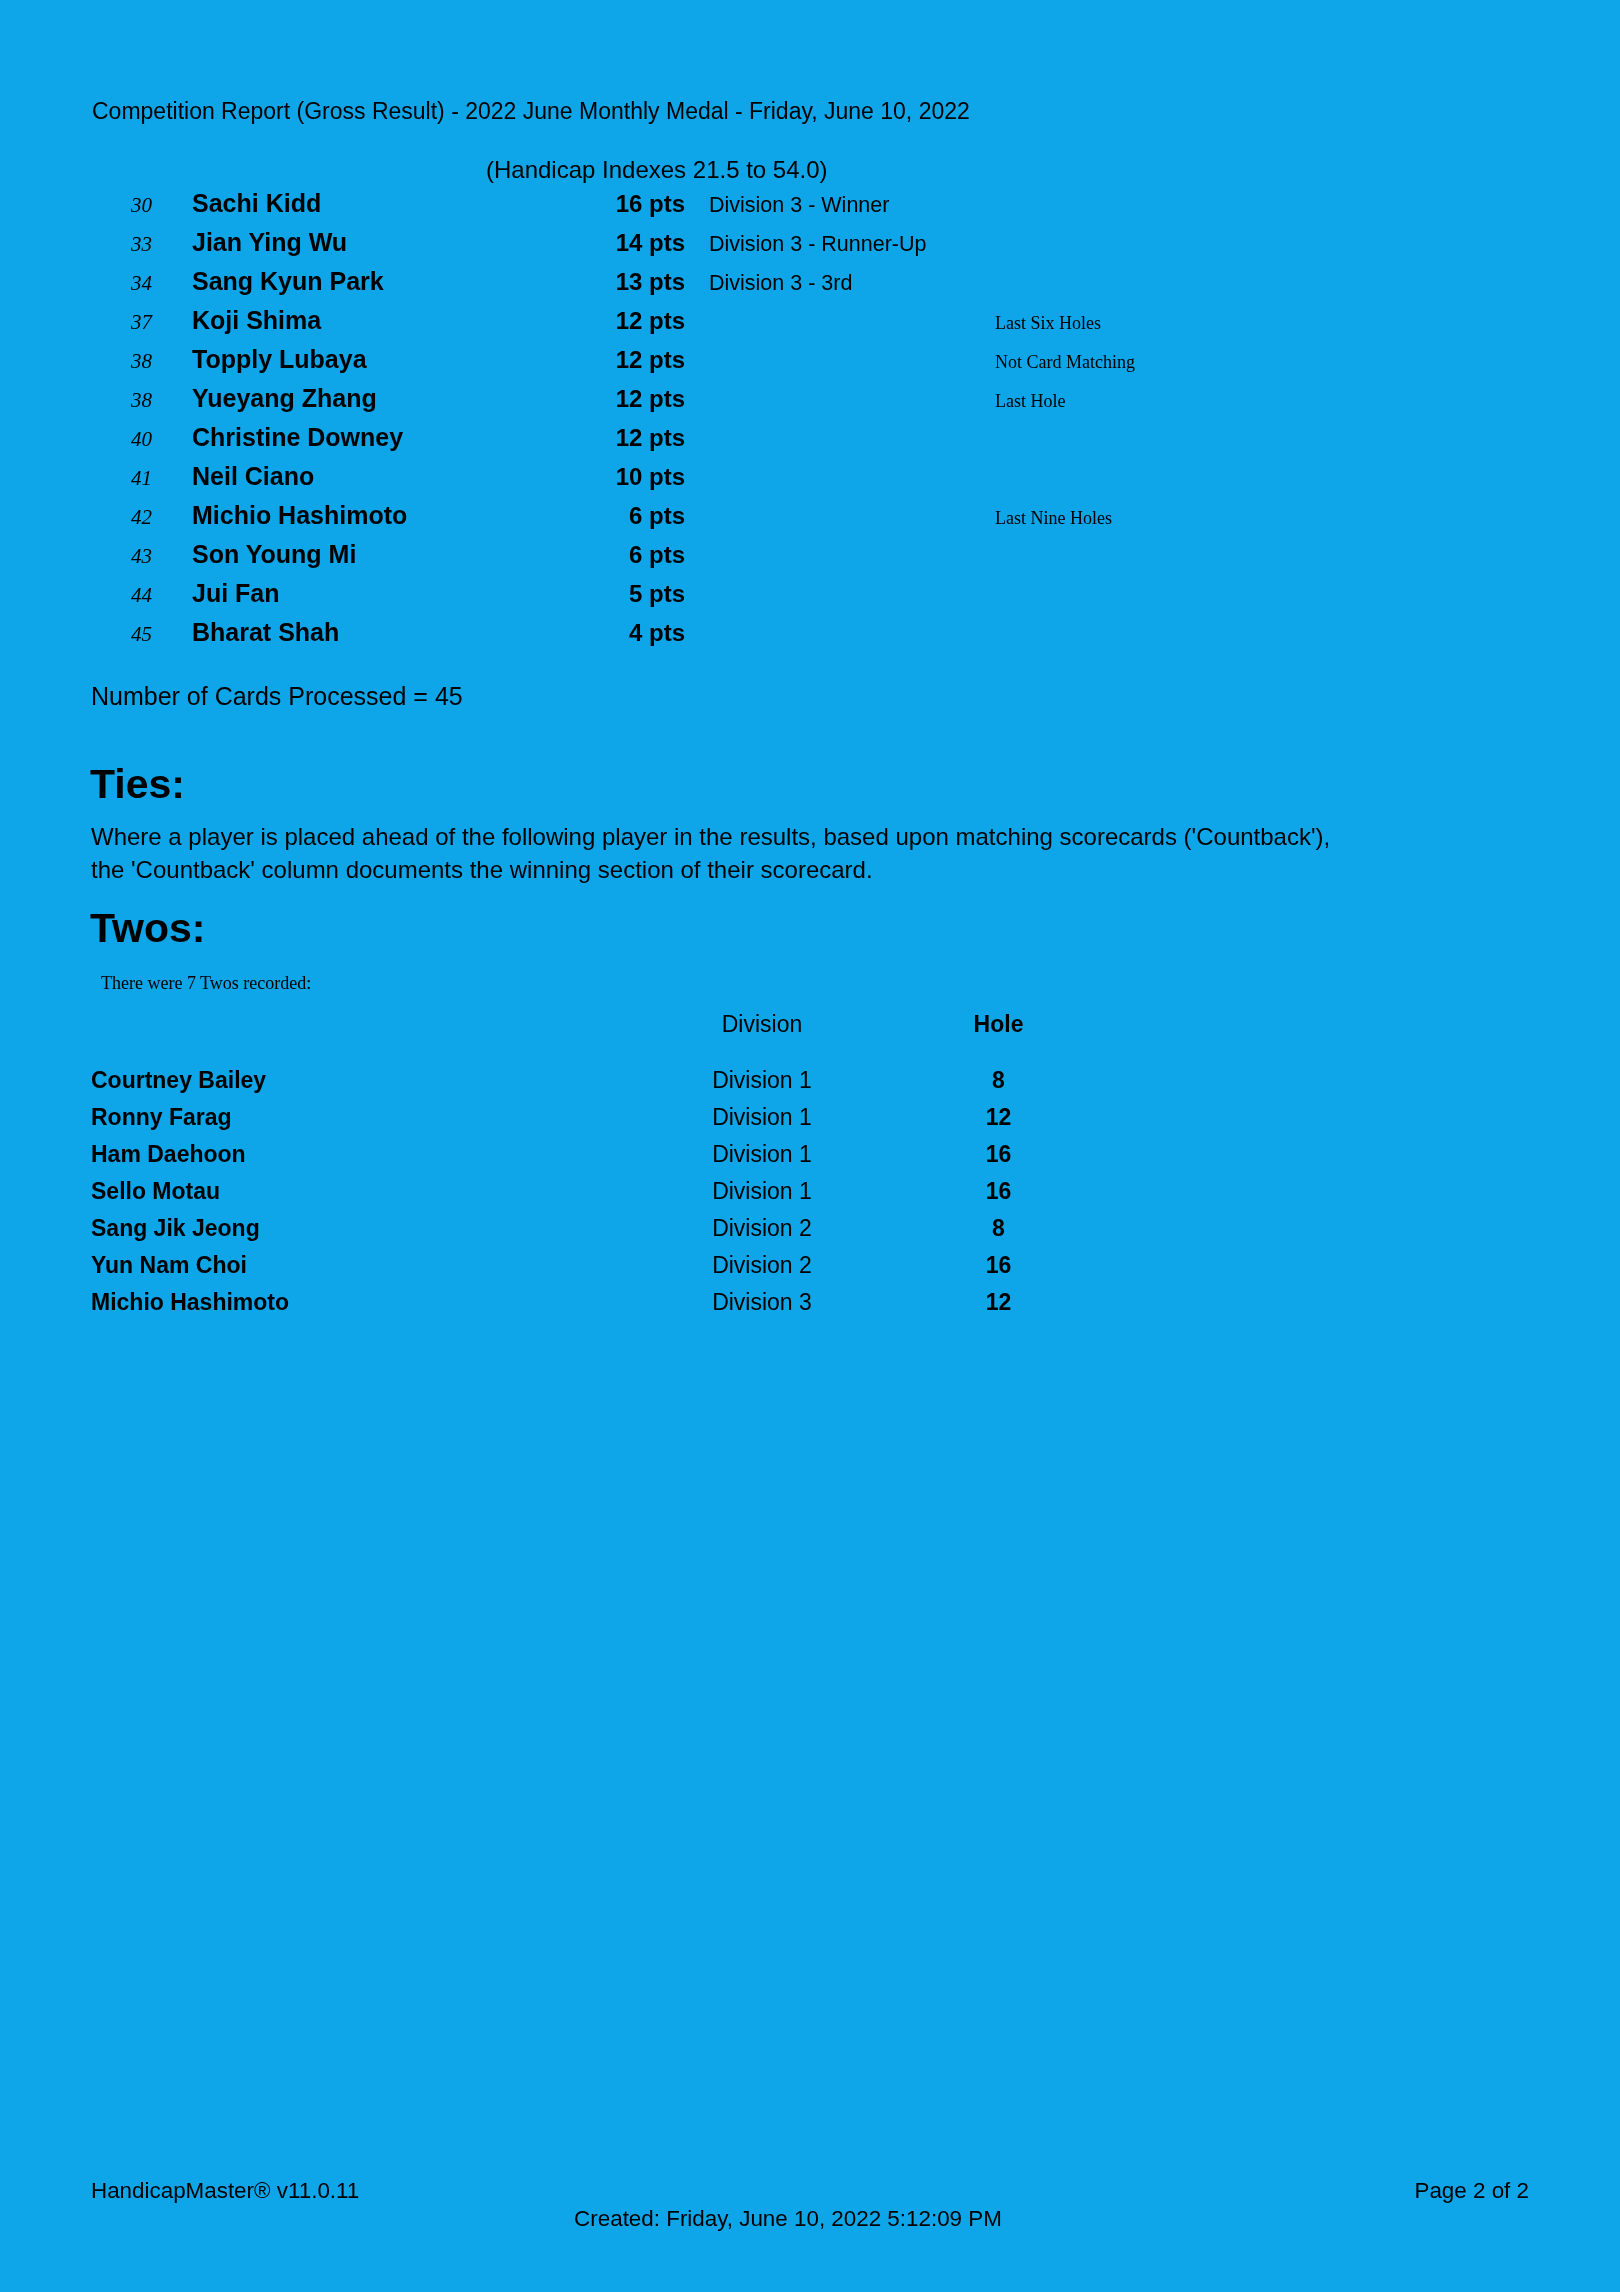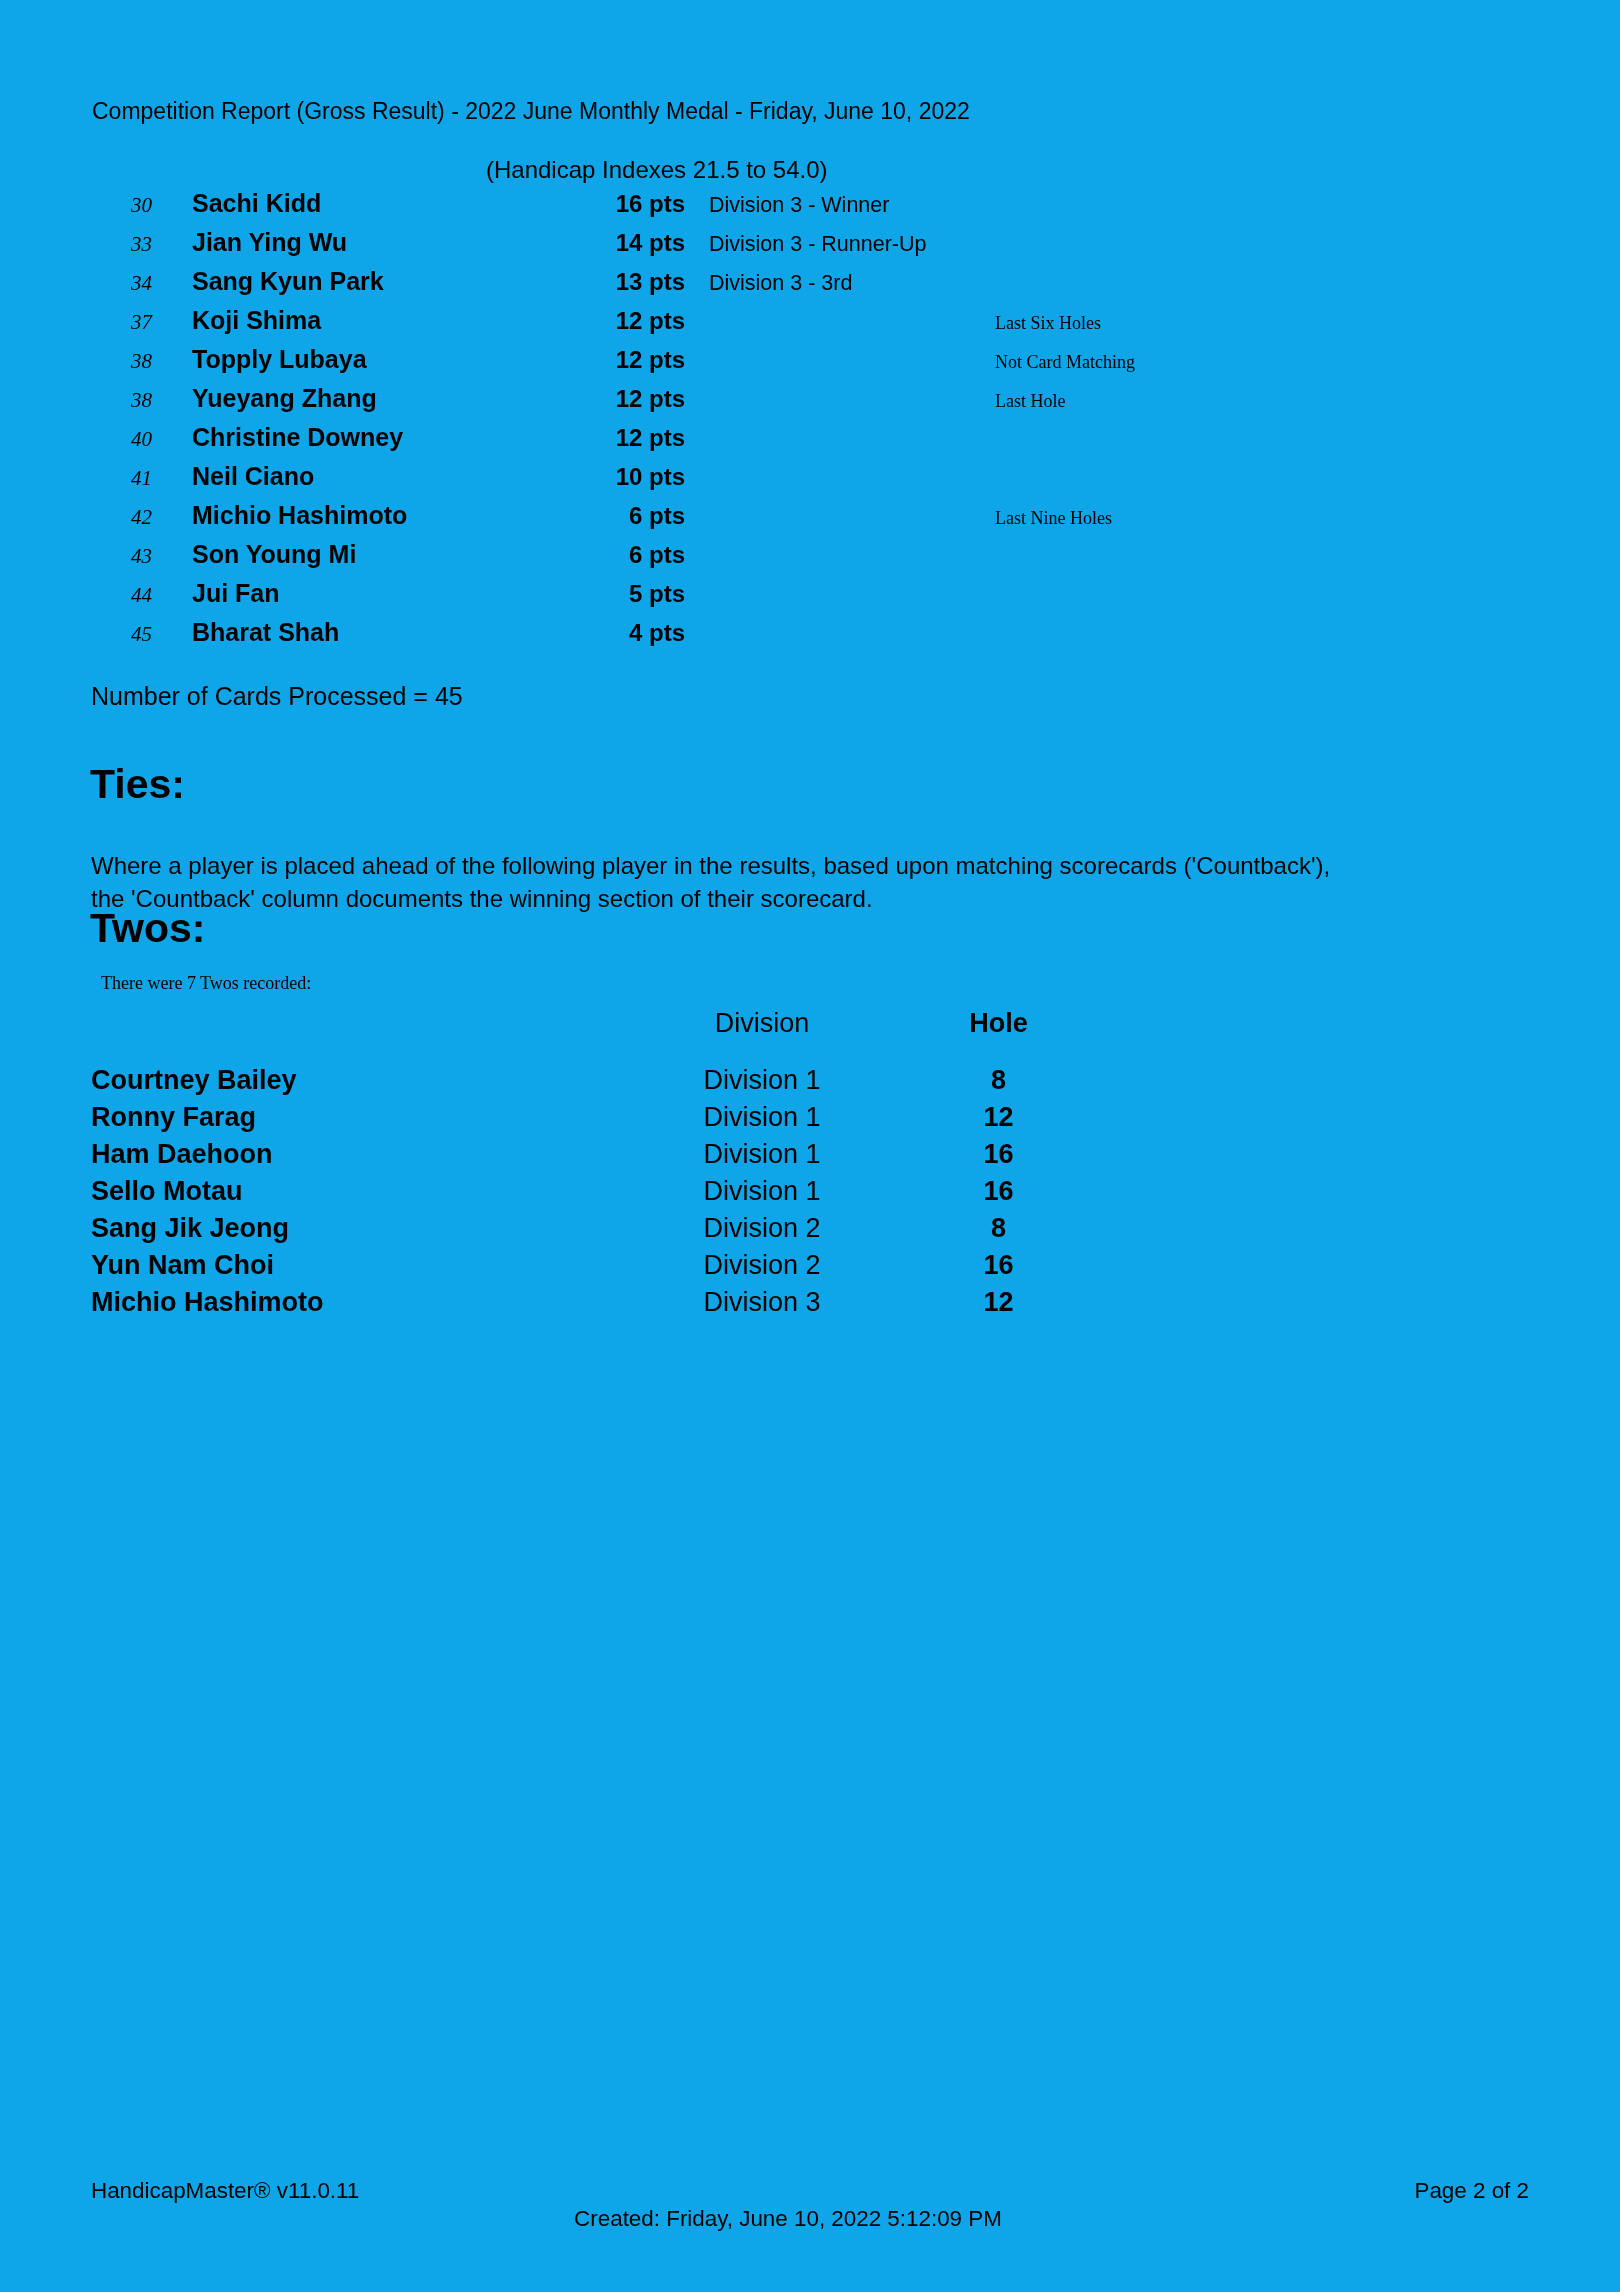--- a/index.html
+++ b/index.html
@@ -28,33 +28,33 @@
   .rrow .pos  { text-align: right; font-family: "Liberation Serif", "DejaVu Serif", serif; font-style: italic; font-size: 21px; }
   .rrow .nm   { font-weight: bold; font-size: 25px; white-space: nowrap; }
   .rrow .pts  { text-align: right; font-weight: bold; font-size: 24px; white-space: nowrap; }
   .rrow .divn { font-size: 21.5px; white-space: nowrap; }
   .rrow .cb   { font-family: "Liberation Serif", "DejaVu Serif", serif; font-size: 18px; white-space: nowrap; }
 
   .cards-processed { left: 91px; top: 682px; font-size: 25px; white-space: nowrap; }
 
   .section-heading { font-size: 41px; font-weight: bold; white-space: nowrap; }
   .ties-heading { left: 90px; top: 761px; }
-  .ties-body { left: 91px; top: 820px; font-size: 24px; line-height: 33px; margin-top: 29px; }
+  .ties-body { left: 91px; top: 820px; font-size: 24px; line-height: 33px; }
   .twos-heading { left: 90px; top: 905px; }
   .twos-intro { left: 101px; top: 973px; font-size: 18px; white-space: nowrap; font-family: Liberation Serif, serif; }
 
   
   .twos-table { left: 91px; top: 996px; width: 1057px; }
   .trow {
     display: grid;
     grid-template-columns: 412px 63px 296px 129px;
     align-items: baseline;
     height: 37px;
     line-height: 29px;
-    font-size: 27px;
+    font-size: 23px;
     gap: 24px;
   }
   .trow.thead { height: 34px; }
   .trow .tname { font-weight: bold; white-space: nowrap; margin-top: 36px; }
   .trow .tdiv  { text-align: center; white-space: nowrap; }
   .trow .thole { text-align: center; font-weight: bold; white-space: nowrap; }
   .trow.thead .tdiv { font-weight: normal; }
   .trow.thead .thole { font-weight: bold; }
 
   

